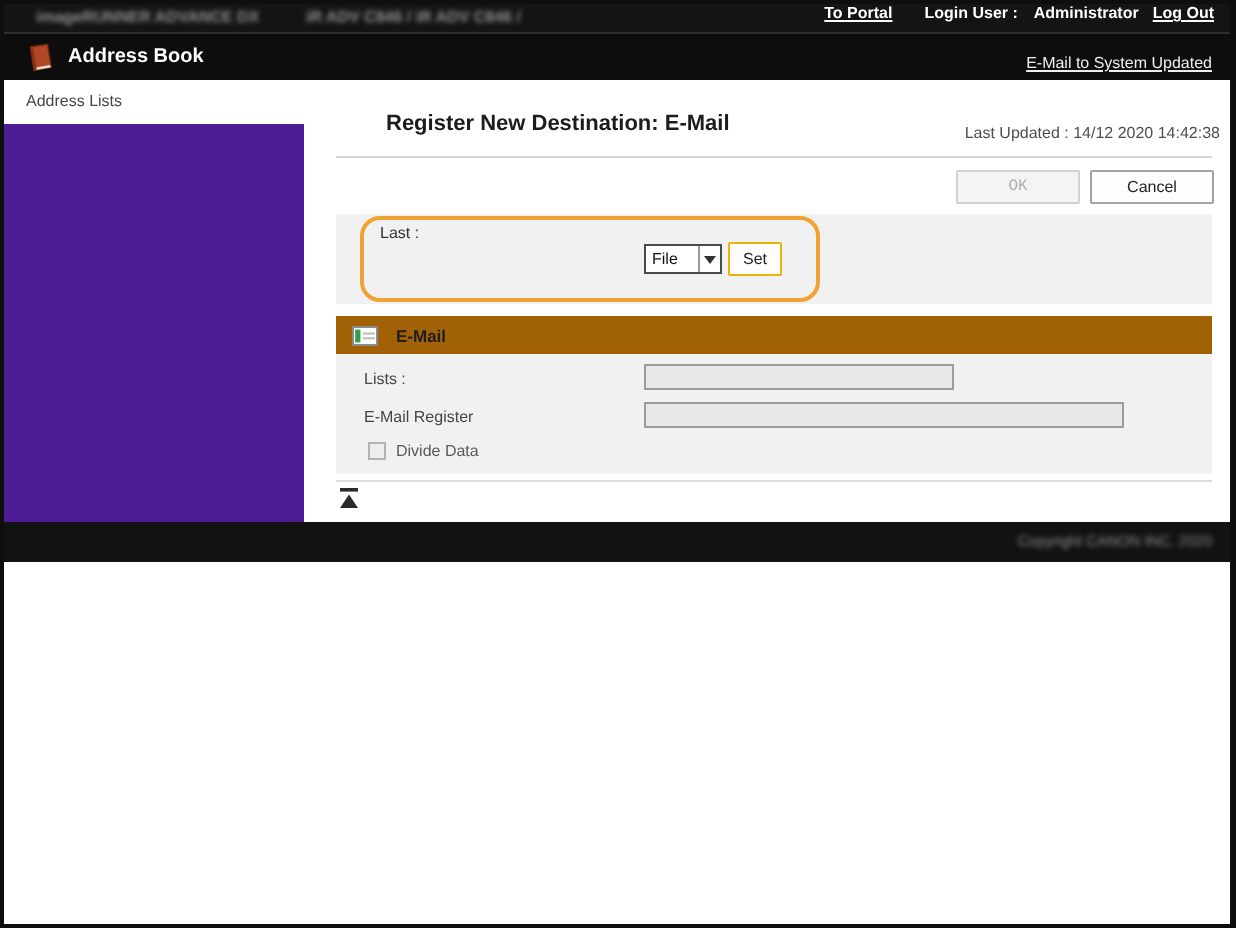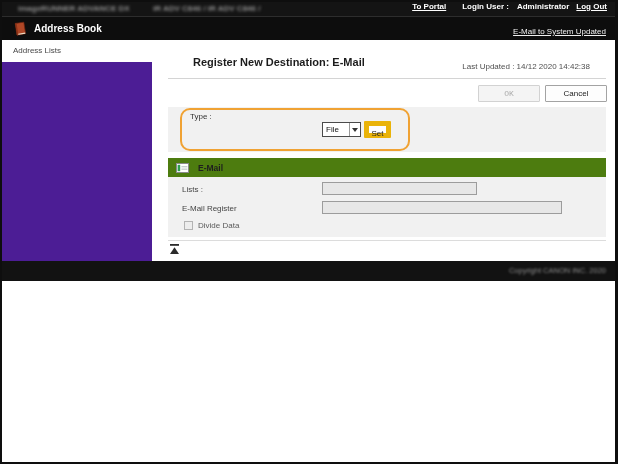--- a/index.html
+++ b/index.html
@@ -30,21 +30,21 @@
              text-decoration:underline; cursor:pointer; }
 
   
   .sidebar { position:absolute; left:2px; top:40px; width:150px; height:221px; background:#4c1d95; }
   .side-item { position:absolute; left:0; top:0; width:100%; height:22px; background:#fff;
              font-size:8px; color:#474747; line-height:22px; padding-left:11px; cursor:pointer; }
 
   
   .crumb { position:absolute; left:170px; top:44px; font-size:8px; color:#6b6b6b; }
   .pgtitle { position:absolute; left:169px; top:56px; font-size:11px; font-weight:bold; color:#1c1c1c;margin-left:24px; }
-  .updated { position:absolute; right:28px; top:62px; font-size:8px; color:#4f4f4f; }
+  .updated { position:absolute; right:8px; top:62px; font-size:8px; color:#4f4f4f; }
   .titlerule { position:absolute; left:168px; top:78px; width:438px; height:1px; background:#d4d4d4; }
   .instr { position:absolute; left:170px; top:85px; width:308px; font-size:8px; color:#2e2e2e;
            line-height:1.25; }
   .btn { position:absolute; top:85px; width:62px; height:17px; font-size:8px; text-align:center;
          line-height:15px; border:1px solid #a3a3a3; background:#fdfdfd; color:#222;
          border-radius:1px; cursor:pointer; }
   .btn.ok { left:478px; background:#f4f4f4; border-color:#d2d2d2; color:#adadad; cursor:default;font-family:Liberation Mono, monospace; }
   .btn.cancel { left:545px; }
 
   .typesec { position:absolute; left:168px; top:107px; width:438px; height:45px; background:#f1f1f1; }
@@ -55,24 +55,24 @@
         line-height:1.3; }
   .selectbox { position:absolute; left:322px; top:122px; width:39px; height:15px; background:#fff;
         border:1px solid #4a4a4a; display:flex; align-items:center; font-size:8px; color:#111;
         cursor:pointer; }
   .selectbox .val { flex:1; padding-left:3px; }
   .selectbox .chev { width:11px; height:100%; border-left:1px solid #9a9a9a; display:flex;
         align-items:center; justify-content:center; }
   .chev i { width:0; height:0; border-left:3px solid transparent; border-right:3px solid transparent;
         border-top:4px solid #333; }
   .setbtn { position:absolute; left:364px; top:121px; width:27px; height:17px; background:#fdfdfd;
-        border:5px solid #eab308; font-size:8px; text-align:center; line-height:15px; color:#222;
+        border:1px solid #eab308; font-size:8px; text-align:center; line-height:15px; color:#222;
         cursor:pointer; border-radius:1px; }
 
-  .emlhead { position:absolute; left:168px; top:158px; width:438px; height:19px; background:#4d7c0f;
+  .emlhead { position:absolute; left:168px; top:158px; width:438px; height:19px; background:#a16207;
         display:flex; align-items:center; }
   .emlhead .ic { margin-left:8px; width:13px; height:10px; }
   .emlhead .t { margin-left:9px; font-size:8.5px; font-weight:bold; color:#1f1f1f; }
 
   .formsec { position:absolute; left:168px; top:177px; width:438px; height:60px; background:#f1f1f1; }
   .flabel { position:absolute; font-size:8px; color:#454545; }
   .finput { position:absolute; height:13px; background:#e7e7e7; border:1px solid #9c9c9c;
         font-size:8px; padding:0 2px; color:#222; }
   .lbl-name { left:182px; top:185px; }
   .inp-name { left:322px; top:182px; width:155px; }
@@ -124,21 +124,21 @@
   </div>
 
   <div class="pgtitle">Register New Destination: E-Mail</div>
   <div class="updated">Last Updated : 14/12 2020 14:42:38</div>
   <div class="titlerule"></div>
 
   <div class="btn ok">OK</div>
   <div class="btn cancel">Cancel</div>
 
   <div class="typesec"></div>
-  <div class="typelbl">Type :</div>
+  <div class="typelbl">Last :</div>
   <div class="selectbox">
     <span class="val">File</span>
     <span class="chev">
         <i></i>
       </span>
   </div>
   <div class="setbtn">Set</div>
   <div class="hl"></div>
 
   <div class="emlhead">

